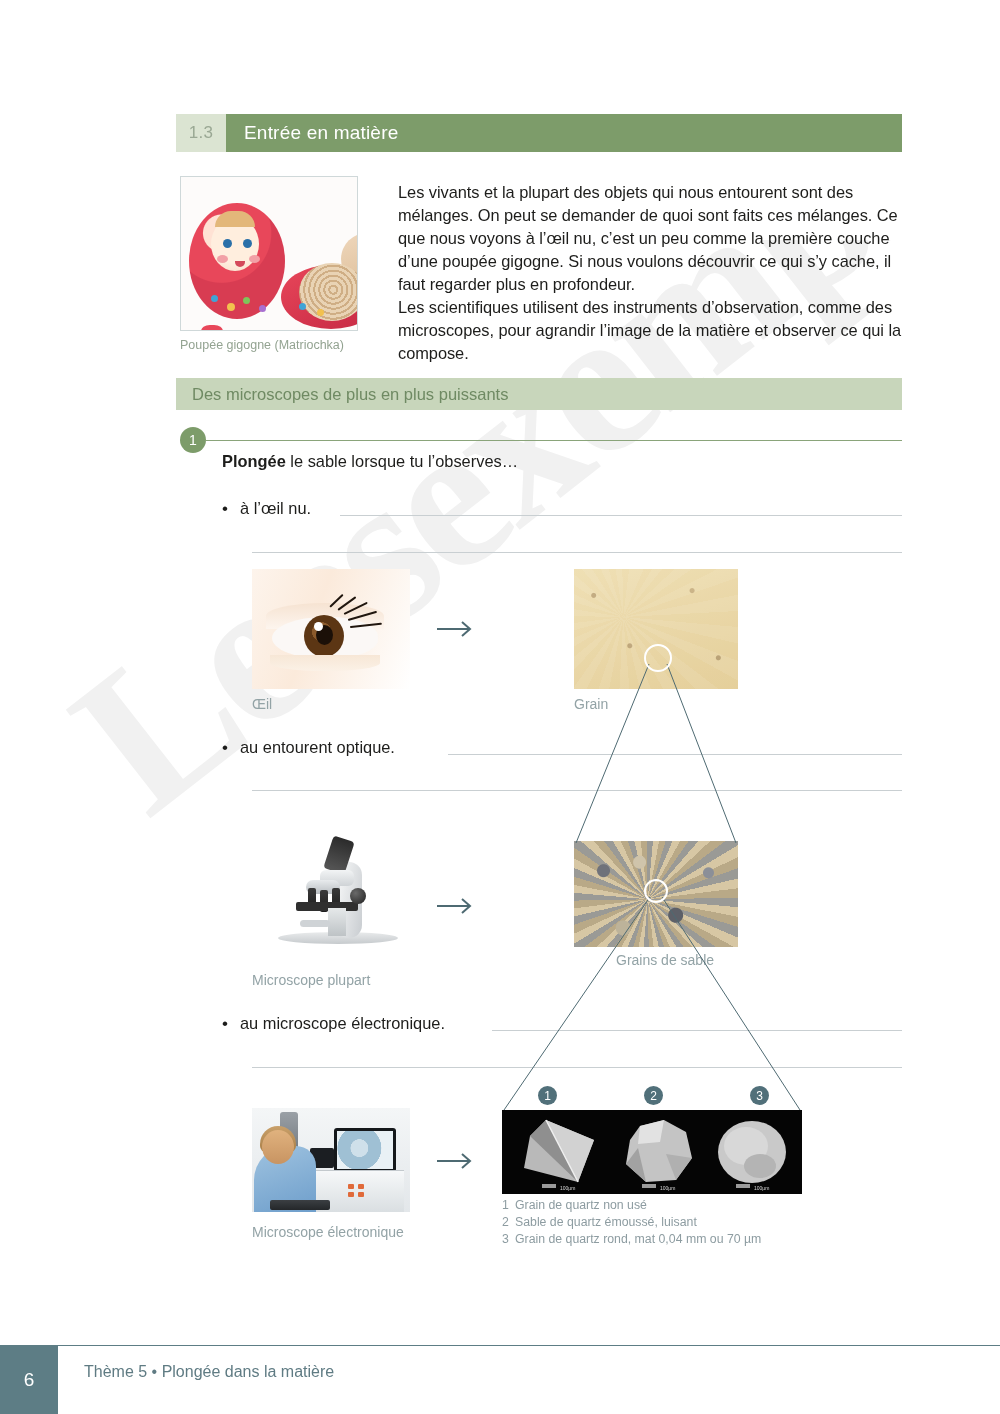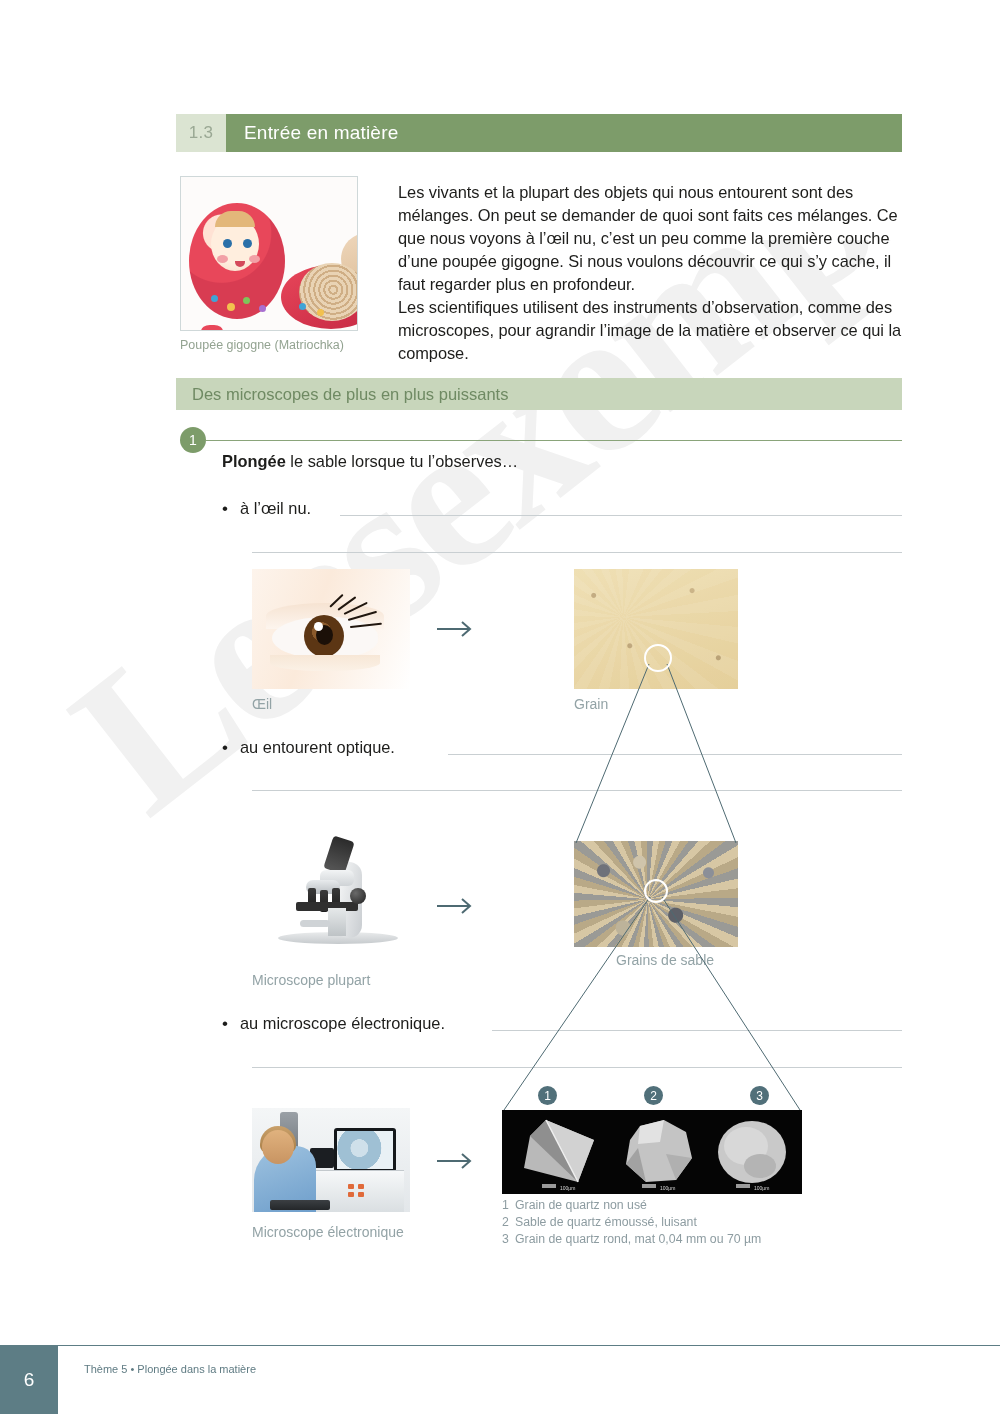--- a/index.html
+++ b/index.html
@@ -319,21 +319,21 @@
     position: absolute; left: 0; top: 1345px; width: 1000px; height: 1px; background: #5d7d85;
   }
   .footer-pagebox {
     position: absolute; left: 0; top: 1346px; width: 58px; height: 68px;
     background: #5d7d85; color: #ffffff;
     display:flex; align-items:center; justify-content:center;
     font-size: 19px;
   }
   .footer-text {
     position: absolute; left: 84px; top: 1363px;
-    font-size: 11px; color: #5f7b83;
+    font-size: 16px; color: #5f7b83;
   }
 </style>
 </head>
 <body>
 
 <div class="watermark">
   <span>Leesexemplaar</span>
 </div>
 
 <div class="page">

